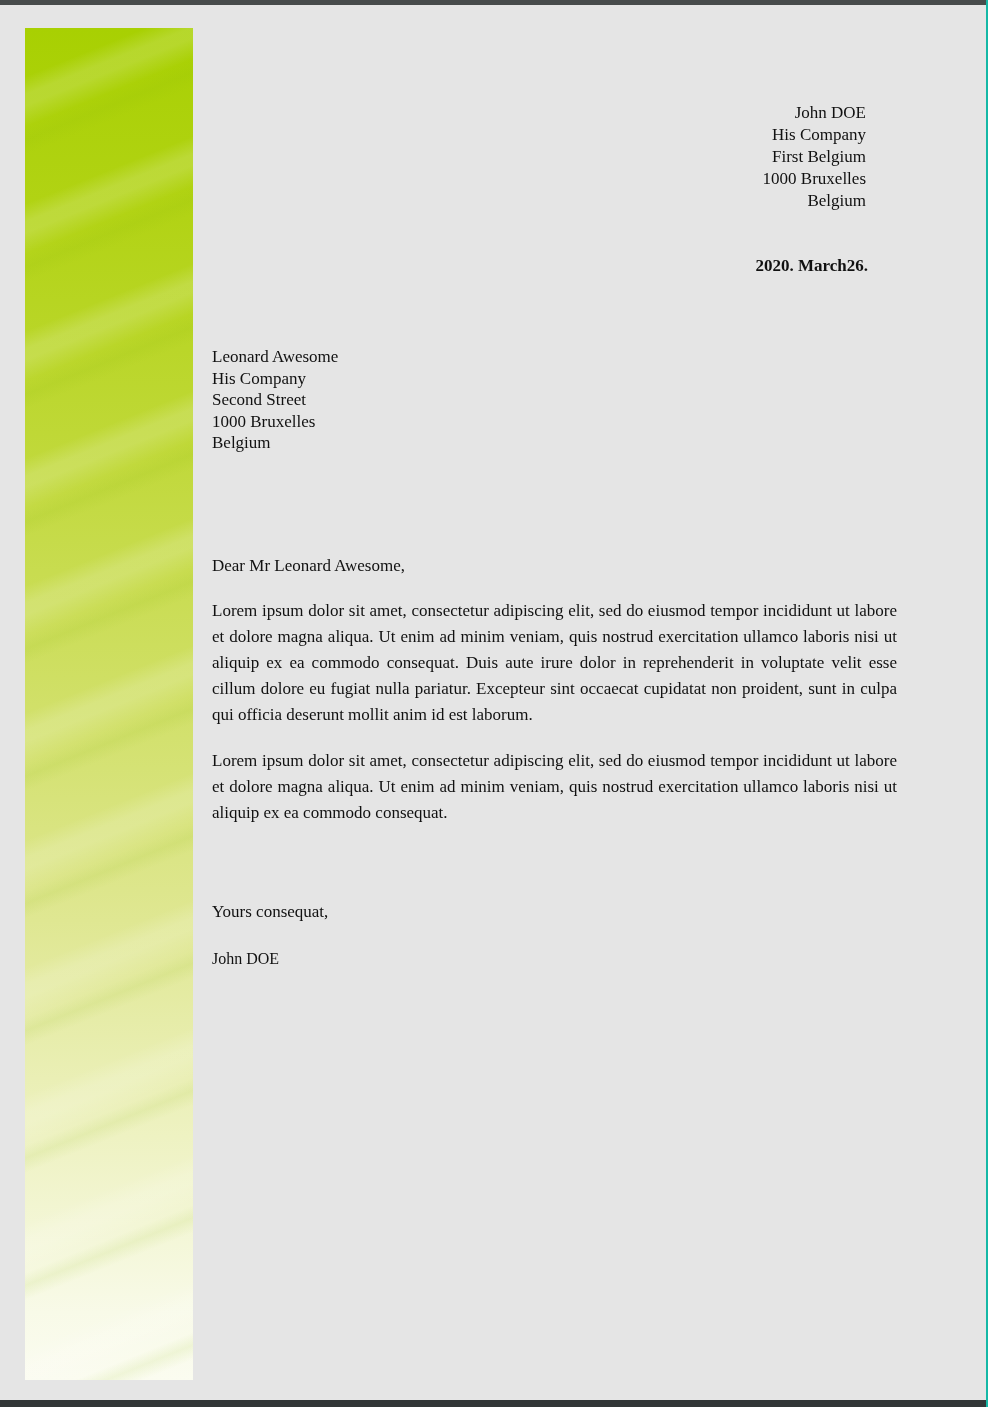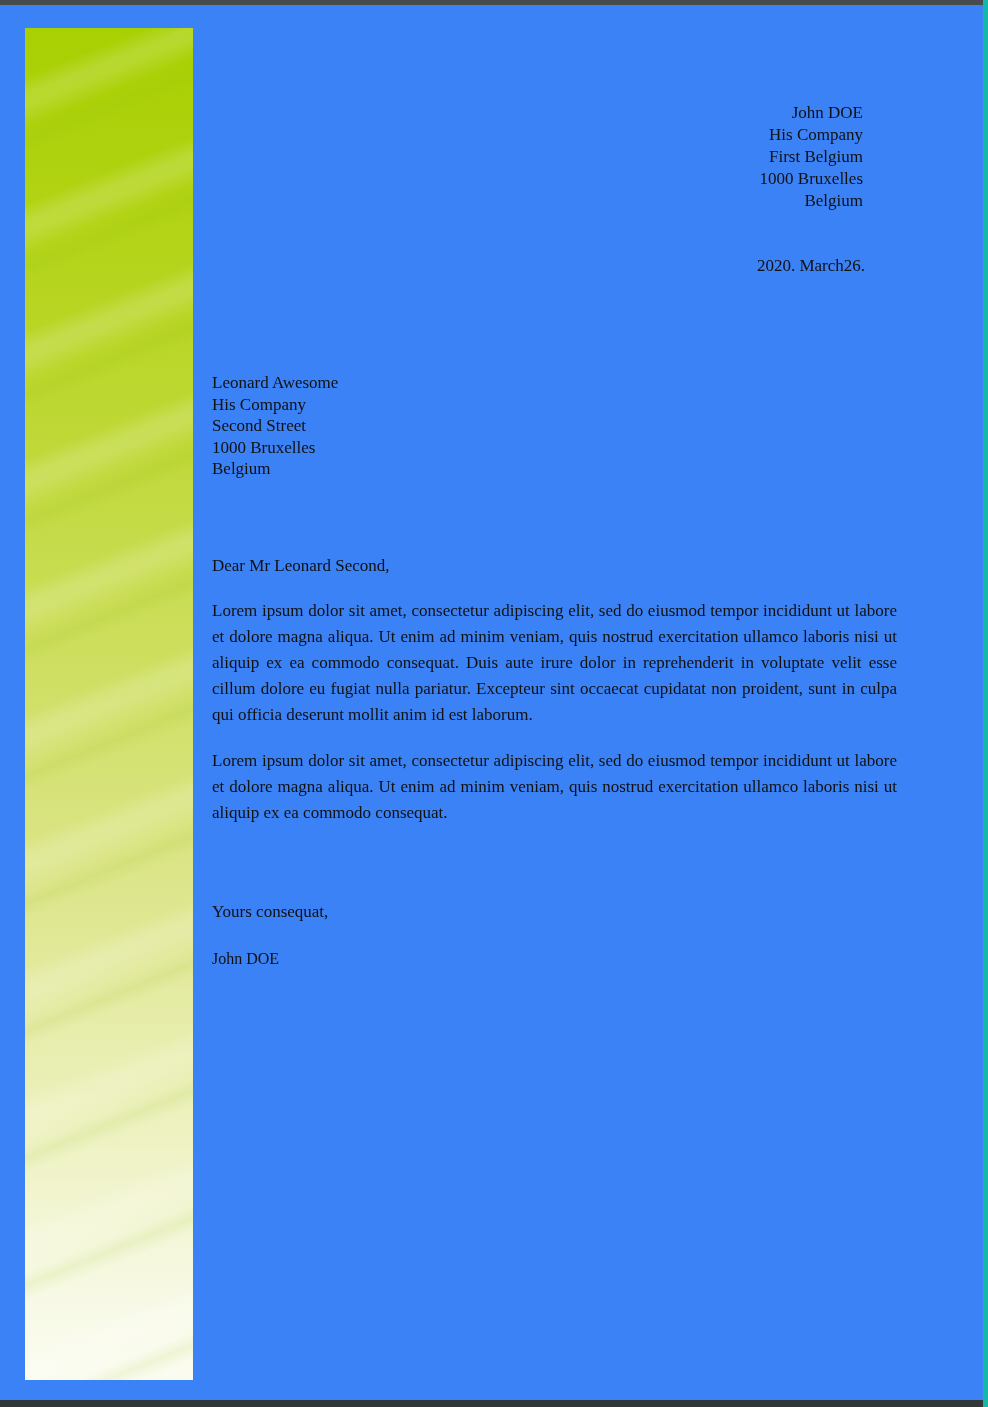--- a/index.html
+++ b/index.html
@@ -11,22 +11,22 @@
     height: 1407px;
     position: relative;
     background: #fdfffa;
     font-family: "Liberation Serif", "DejaVu Serif", serif;
     color: #111111;
     overflow: hidden;
   }
   .page {
     position: absolute;
     inset: 0;
-    background: #3b82f6;
-    border-right: 5px solid #14b8a6;
+    background: #e5e5e5;
+    border-right: 2px solid #14b8a6;
     box-sizing: border-box;
   }
   .top-bar {
     position: absolute;
     top: 0; left: 0;
     width: 100%;
     height: 5px;
     background: #474b4b;
   }
   .bottom-bar {
@@ -69,24 +69,25 @@
     font-size: 17px;
     line-height: 22px;
   }
   .date-line {
     position: absolute;
     top: 255px;
     right: 118px;
     text-align: left;
     font-size: 17px;
     line-height: 22px;
+    font-weight: bold;
   }
   .recipient-block {
     position: absolute;
-    top: 372px;
+    top: 346px;
     left: 212px;
     text-align: left;
     font-size: 17px;
     line-height: 21.5px;
   }
   .salutation {
     position: absolute;
     top: 553px;
     left: 212px;
     width: 685px;
@@ -154,21 +155,21 @@
   <div class="date-line">2020. March26.</div>
 
   <div class="recipient-block">
     <div>Leonard Awesome</div>
     <div>His Company</div>
     <div>Second Street</div>
     <div>1000 Bruxelles</div>
     <div>Belgium</div>
   </div>
 
-  <div class="salutation">Dear Mr Leonard Second,</div>
+  <div class="salutation">Dear Mr Leonard Awesome,</div>
 
   <div class="para-1">Lorem ipsum dolor sit amet, consectetur adipiscing elit, sed do eiusmod tempor incididunt ut labore et dolore magna aliqua. Ut enim ad minim veniam, quis nostrud exercitation ullamco laboris nisi ut aliquip ex ea commodo consequat. Duis aute irure dolor in reprehenderit in voluptate velit esse cillum dolore eu fugiat nulla pariatur. Excepteur sint occaecat cupidatat non proident, sunt in culpa qui officia deserunt mollit anim id est laborum.</div>
 
   <div class="para-2">Lorem ipsum dolor sit amet, consectetur adipiscing elit, sed do eiusmod tempor incididunt ut labore et dolore magna aliqua. Ut enim ad minim veniam, quis nostrud exercitation ullamco laboris nisi ut aliquip ex ea commodo consequat.</div>
 
 
   <div class="valediction">Yours consequat,</div>
 
   <div class="signature">John DOE</div>
 

